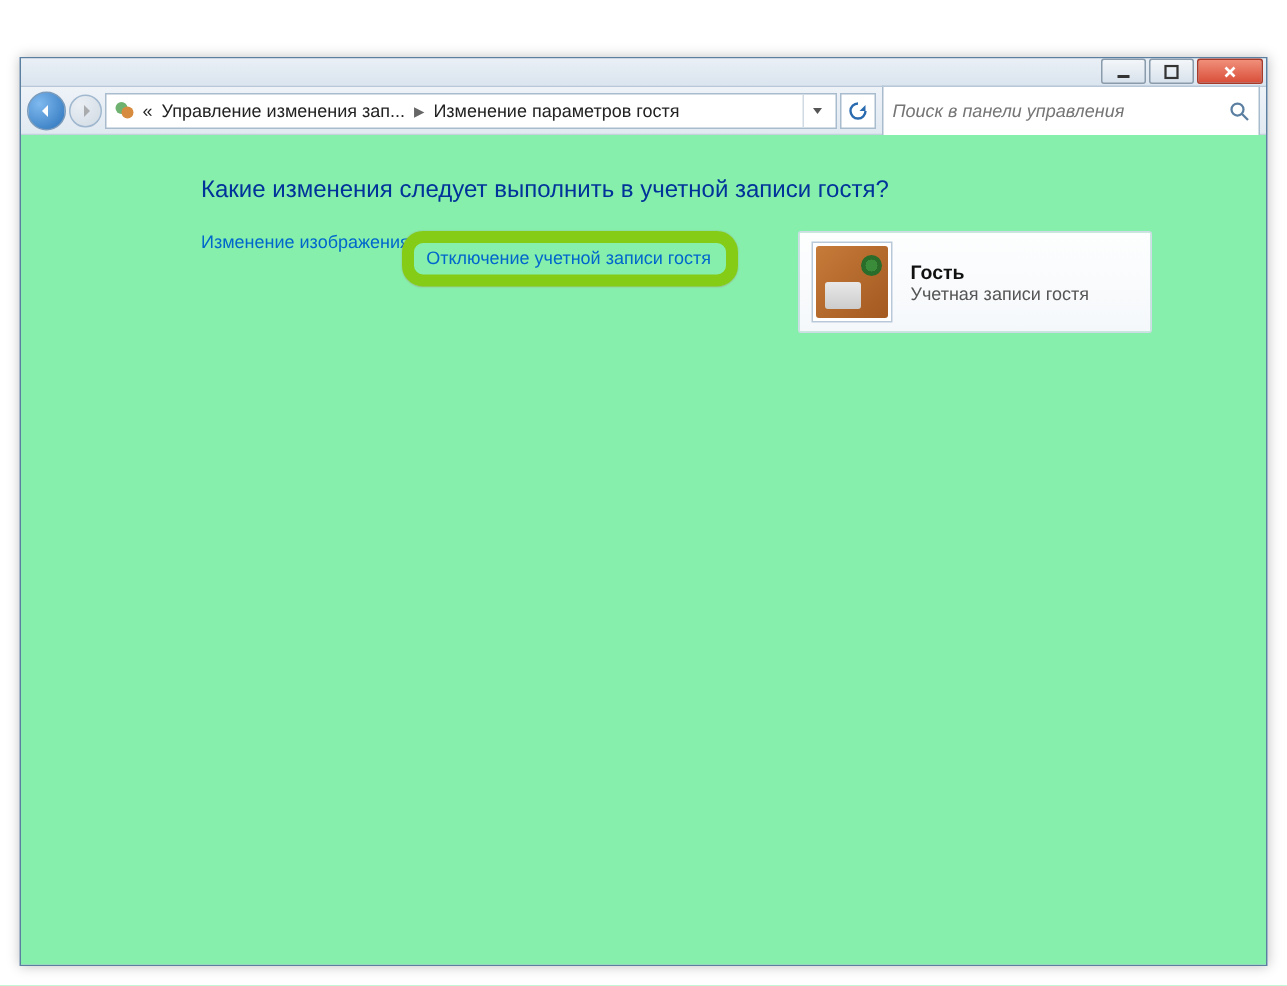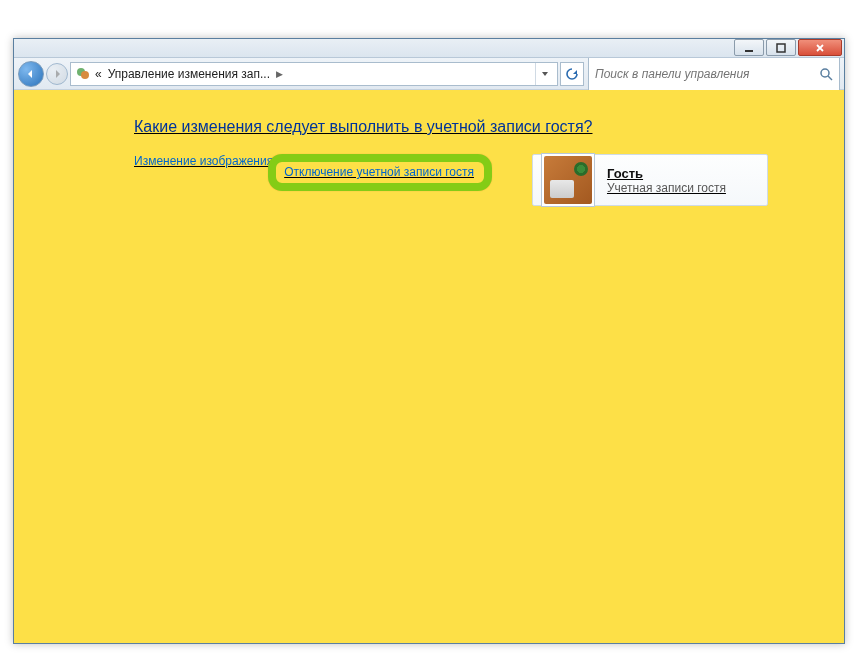--- a/index.html
+++ b/index.html
@@ -96,41 +96,40 @@
       margin-left:2px;
     }
     .searchbox input {
       border:none;outline:none;flex:1;font-size:12px;
       font-style:italic;color:#888;font-family:inherit;
       background:transparent;
     }
     .searchbox .sicon {width:14px;height:14px;}
     .content {
       position:absolute;left:0;right:0;top:51px;bottom:0;
-      background:#fde047;
+      background:#86efac;
       padding: 28px 0 12px 120px;
-      text-decoration: underline;
     }
     .page-title {
       font-size: 16px; color:#003399; font-weight:400;
       margin-bottom: 18px;
     }
     .body-flex { display:flex; gap: 40px; align-items:flex-start; }
     .links { display:flex; gap:6px; font-size:12px; }
     .links a { color:#0066cc; text-decoration:none; cursor:pointer; }
     .highlight {
       display:inline-block;
       border:8px solid #84cc16;
       border-radius:14px;
       padding:3px 10px 4px 8px;
       margin-left:-11px;
       box-shadow:0 0 1px rgba(208,32,32,.4);
     }
     .account-card {
-      width:236px;height:52px;
+      width:236px;height:68px;
       border:1px solid #cfdbe6;
       background:linear-gradient(#fdfefe,#f5f8fb);
       border-radius:2px;
       display:flex;align-items:center;
       padding:8px;gap:12px;
     }
     .acct-img {
       width:54px;height:54px;
       border:1px solid #b8c8d8;background:#fff;
       padding:2px;
@@ -195,20 +194,21 @@
     <div class="breadcrumb">
       <span class="bc-icon">
         <svg viewBox="0 0 16 16" width="16" height="16">
             <circle cx="6" cy="6" r="4" fill="#6fb26f"></circle>
             <circle cx="10" cy="9" r="4" fill="#d78b3f"></circle>
           </svg>
       </span>
       <span class="bc-part">«</span>
       <span class="bc-part">Управление изменения зап...</span>
       <span class="bc-sep">▶</span>
+      <span class="bc-part">Изменение параметров гостя</span>
       <span style="flex:1"></span>
       <span class="bc-dd">
         <svg width="8" height="8" viewBox="0 0 8 8">
             <path d="M1 2 L4 6 L7 2 Z" fill="#555"></path>
           </svg>
       </span>
     </div>
 
     <div class="refresh">
       <svg width="14" height="14" viewBox="0 0 14 14">

